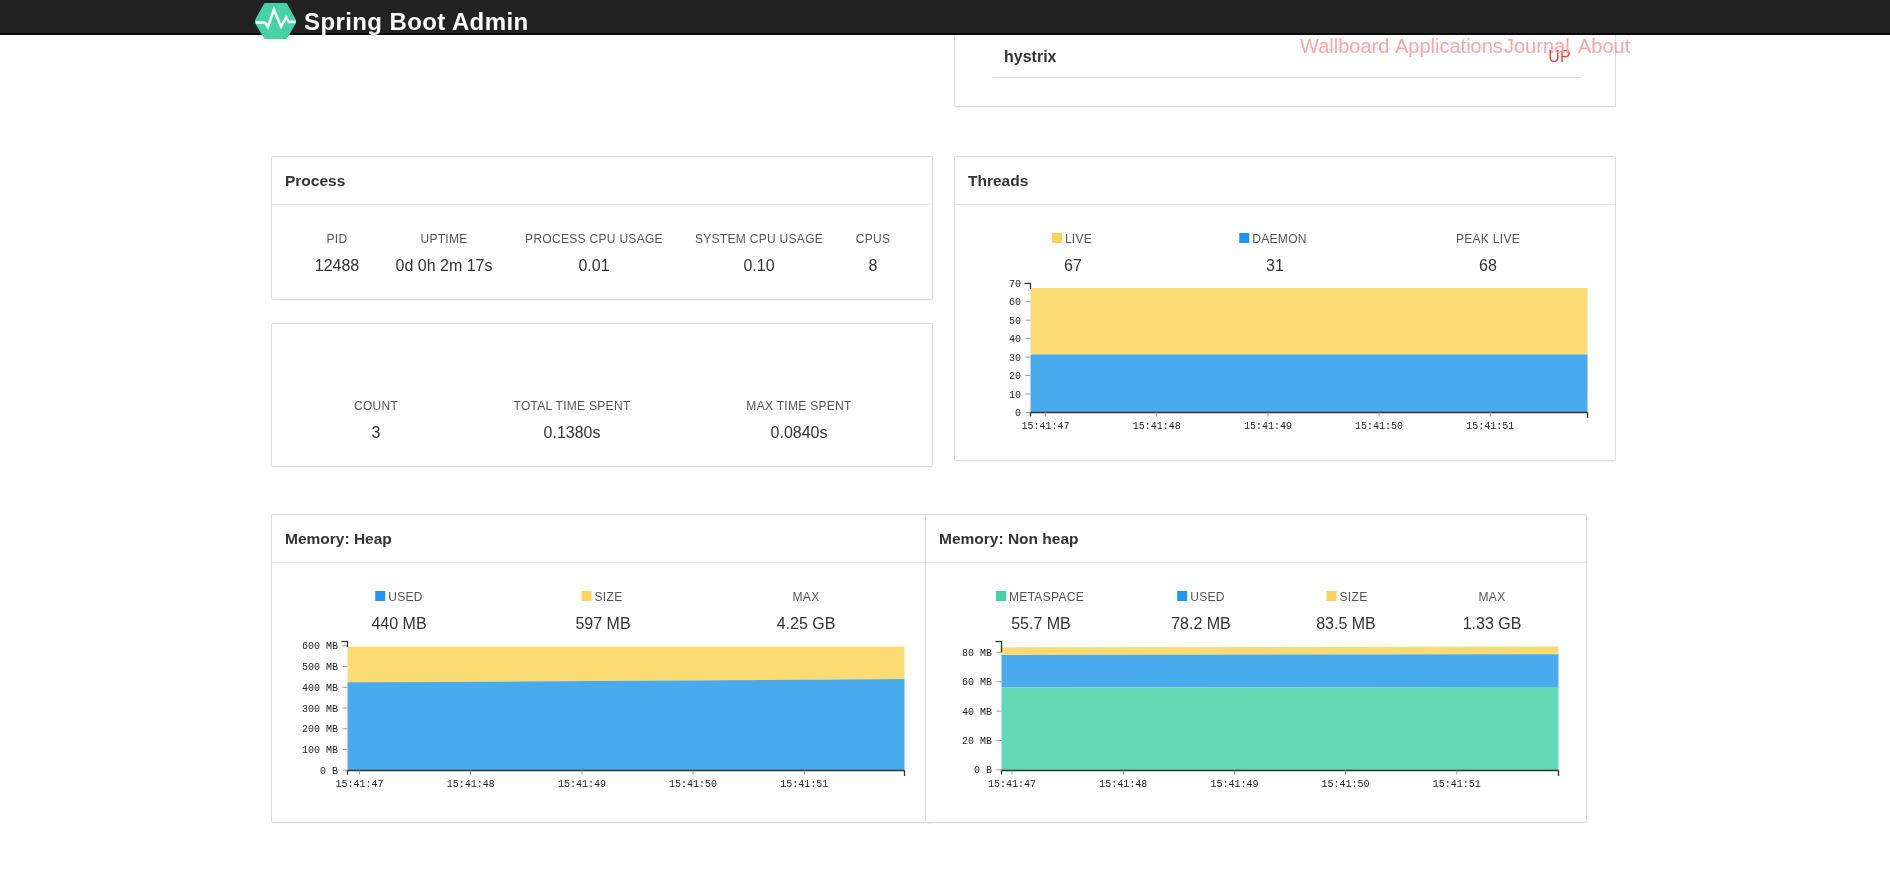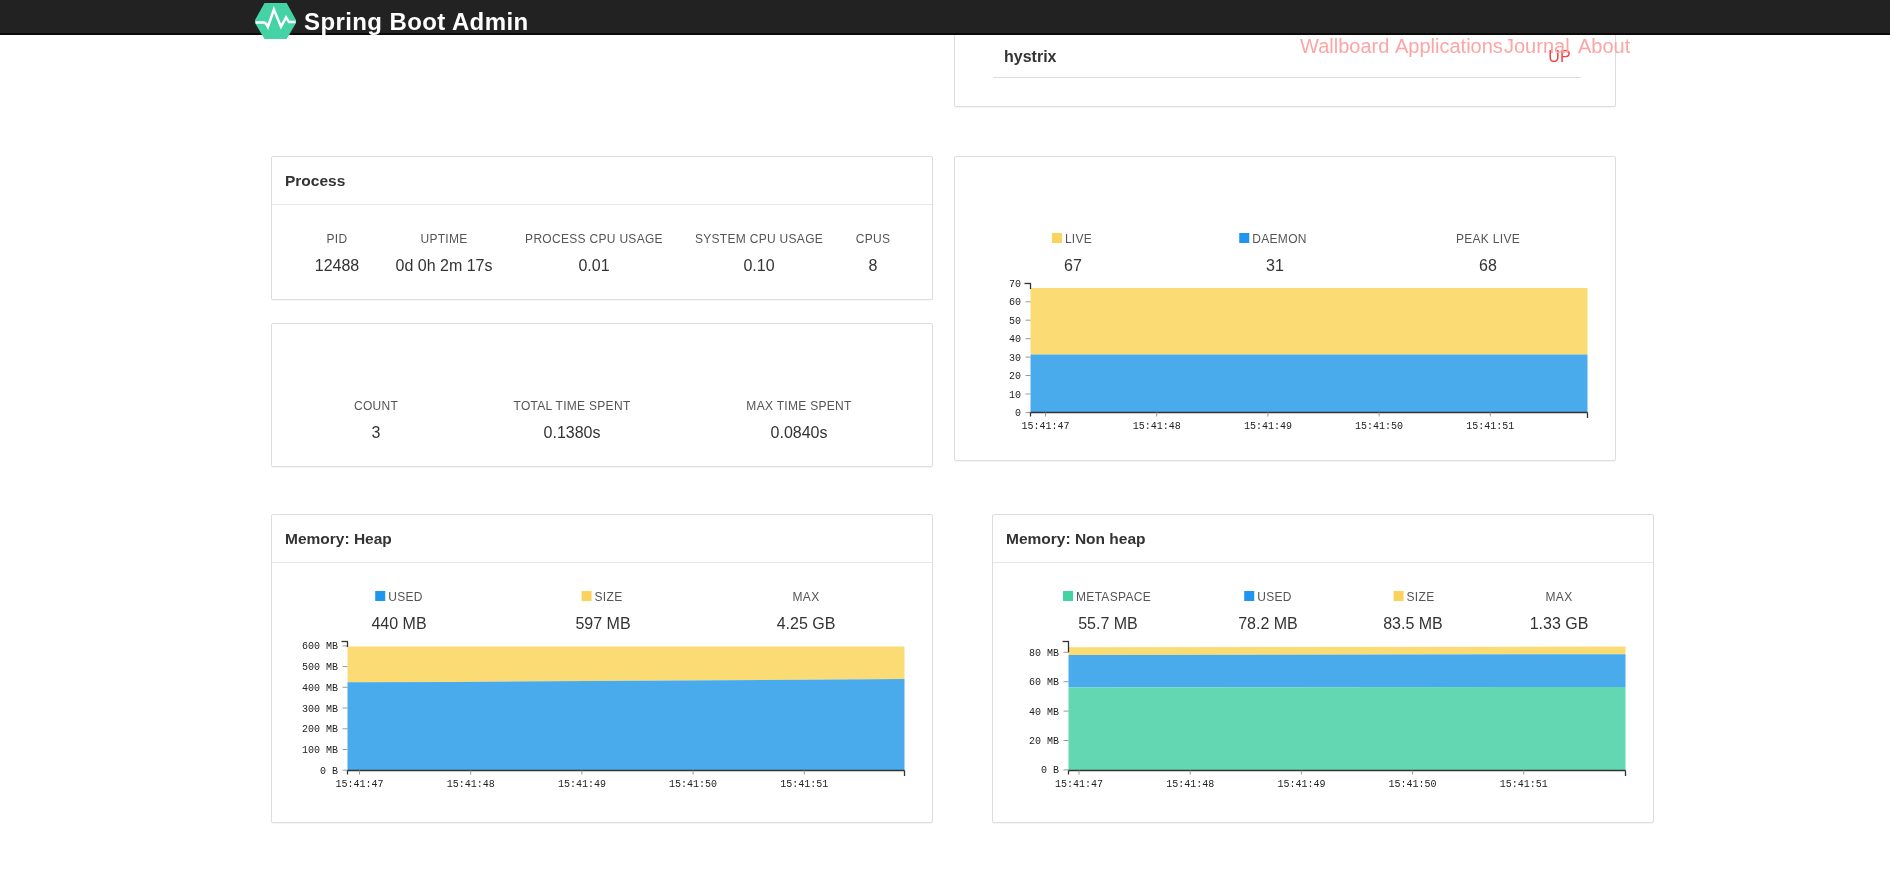--- a/index.html
+++ b/index.html
@@ -39,20 +39,21 @@
 <div class="panel" style="left:271px;top:323px;width:662px;height:144px">
   <div class="lbl" style="left:104px">COUNT</div>
     <div class="val" style="left:104px">3</div>
   <div class="lbl" style="left:300px">TOTAL TIME SPENT</div>
     <div class="val" style="left:300px">0.1380s</div>
   <div class="lbl" style="left:527px">MAX TIME SPENT</div>
     <div class="val" style="left:527px">0.0840s</div>
 </div>
 
 <div class="panel" style="left:954px;top:156px;width:662px;height:305px">
+  <div class="ph">Threads</div>
   <div class="lbl" style="left:117px"><i class="sw" style="background:#F9D35B"></i>LIVE</div>
     <div class="val" style="left:118px">67</div>
   <div class="lbl" style="left:318px"><i class="sw" style="background:#1E96F0"></i>DAEMON</div>
     <div class="val" style="left:320px">31</div>
   <div class="lbl" style="left:533px">PEAK LIVE</div>
     <div class="val" style="left:533px">68</div>
   <svg class="chart" width="662" height="305" viewBox="0 0 662 305">
 <rect x="75.5" y="131" width="557" height="66.5" fill="#FBDC74"></rect>
 <rect x="75.5" y="197.5" width="557" height="58" fill="#4AABEC"></rect>
 <line x1="70.5" y1="255.4" x2="75.5" y2="255.4" stroke="#999" stroke-width="1"></line>
@@ -125,21 +126,21 @@
 <text x="198.7" y="272" text-anchor="middle" class="tk">15:41:48</text>
 <line x1="309.9" y1="255.5" x2="309.9" y2="259.5" stroke="#999" stroke-width="1"></line>
 <text x="309.9" y="272" text-anchor="middle" class="tk">15:41:49</text>
 <line x1="421.1" y1="255.5" x2="421.1" y2="259.5" stroke="#999" stroke-width="1"></line>
 <text x="421.1" y="272" text-anchor="middle" class="tk">15:41:50</text>
 <line x1="532.3" y1="255.5" x2="532.3" y2="259.5" stroke="#999" stroke-width="1"></line>
 <text x="532.3" y="272" text-anchor="middle" class="tk">15:41:51</text>
 </svg>
 </div>
 
-<div class="panel" style="left:992px;top:514px;width:662px;height:309px">
+<div class="panel" style="left:925px;top:514px;width:662px;height:309px">
   <div class="ph">Memory: Non heap</div>
   <div class="lbl" style="left:114px"><i class="sw" style="background:#41D3A4"></i>METASPACE</div>
     <div class="val" style="left:115px">55.7 MB</div>
   <div class="lbl" style="left:275px"><i class="sw" style="background:#1E96F0"></i>USED</div>
     <div class="val" style="left:275px">78.2 MB</div>
   <div class="lbl" style="left:421px"><i class="sw" style="background:#F9D35B"></i>SIZE</div>
     <div class="val" style="left:420px">83.5 MB</div>
   <div class="lbl" style="left:566px">MAX</div>
     <div class="val" style="left:566px">1.33 GB</div>
   <svg class="chart" width="662" height="309" viewBox="0 0 662 309">

